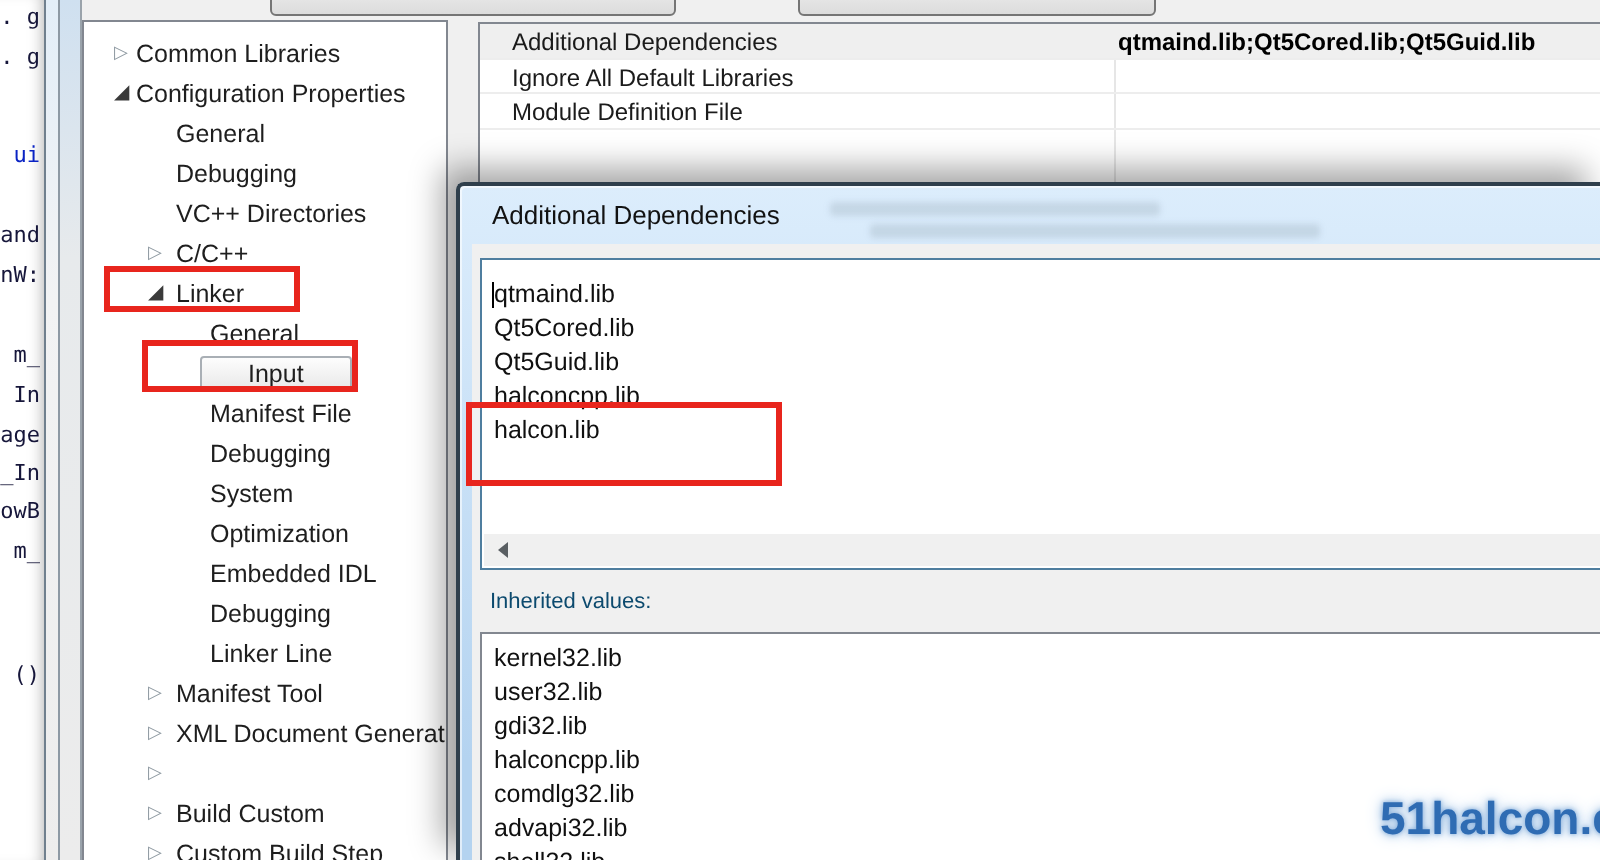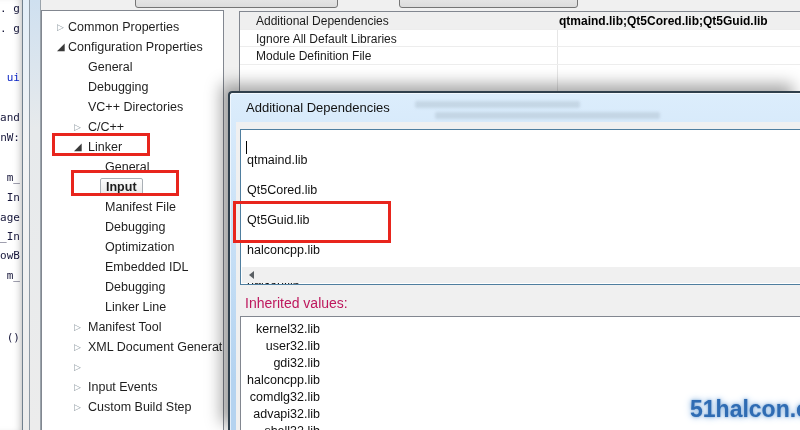--- a/index.html
+++ b/index.html
@@ -32,22 +32,22 @@
 
   
   .tree-panel { position:absolute; left:41px; top:10px; width:183px; height:421px; background:#fff;
     border:1px solid #828790; padding-top:6px; overflow:hidden; z-index:4; }
   .tree-item { height:20px; line-height:20px; font-size:12.5px; color:#1e1e1e; position:relative; white-space:nowrap; cursor:default; }
   .tree-item .arrow { position:absolute; top:0; font-family:"DejaVu Sans", sans-serif; font-size:9px; color:#8f9aa2; }
   .tree-item .arrow.expanded { color:#3a3a3a; font-size:10px; }
   .lvl0 .arrow { left:15px; }  .lvl0 .lbl { margin-left:26px; }
   .lvl1 .arrow { left:32px; }  .lvl1 .lbl { margin-left:46px; }
   .lvl2 .lbl { margin-left:63px; }
-  .selected-pill { display:inline-block; margin-left:58px; padding:0 5px; line-height:16px;
-    border:1px solid #a9afb5; border-radius:2px; background:linear-gradient(#fdfdfd,#e8e8e8);font-weight:bold; }
+  .selected-pill { display:inline-block; margin-left:58px; padding:0 23px; line-height:16px;
+    border:1px solid #a9afb5; border-radius:2px; background:linear-gradient(#fdfdfd,#e8e8e8); }
 
   
   .grid-panel { position:absolute; left:239px; top:11px; width:561px; height:112px; background:#fff;
     border-top:1px solid #828790; border-left:1px solid #828790; z-index:4; }
   .col-divider { position:absolute; left:317px; top:0; bottom:0; width:1px; background:#e6e6e6; }
   .grid-row { height:17.5px; position:relative; border-bottom:1px solid #ededed; }
   .grid-row.selected { background:#efefef; }
   .row-name { position:absolute; left:16px; top:1px; line-height:16px; font-size:12px; color:#1b1b1b; white-space:nowrap; }
   .row-value { position:absolute; left:319px; top:1px; line-height:16px; font-size:12px; font-weight:bold; color:#000; white-space:nowrap; }
 
@@ -59,32 +59,32 @@
   .dialog-title { position:absolute; left:16px; top:7px; font-size:13px; color:#121212; }
   .ghost { position:absolute; background:rgba(90,105,120,0.16); filter:blur(1.5px); border-radius:2px; }
   #ghost1 { left:185px; top:8px;  width:165px; height:7px; }
   #ghost2 { left:205px; top:19px; width:225px; height:7px; }
   .dialog-client { position:absolute; left:6px; top:29px; right:0; bottom:0; background:#f0f0f0; }
 
   
   .dep-box { position:absolute; left:4px; top:7px; width:562px; height:156px; background:#fff;
     border:1px solid #4f7e9f; }
   .dep-lines { position:absolute; left:6px; top:9px; font-size:12.5px; color:#101010; }
-  .dep-line { height:17px; line-height:17px; white-space:nowrap;margin-top:13px; }
+  .dep-line { height:17px; line-height:17px; white-space:nowrap; }
   .caret { position:absolute; left:5px; top:11px; width:1px; height:13px; background:#000; }
   .dep-scrollbar { position:absolute; left:1px; right:1px; bottom:1px; height:16px; background:#f0f0f0; }
   .sb-left-arrow { position:absolute; left:7px; top:4px; width:0; height:0;
     border-top:4px solid transparent; border-bottom:4px solid transparent; border-right:5px solid #5a5f63; }
 
-  .inherited-label { position:absolute; left:9px; top:173px; font-size:14px; color:#be185d; }
+  .inherited-label { position:absolute; left:9px; top:173px; font-size:11px; color:#0c4a6e; }
 
   .inh-box { position:absolute; left:4px; top:194px; width:562px; height:130px; background:#fff;
     border:1px solid #828790; }
   .inh-lines { position:absolute; left:6px; top:4px; font-size:12.5px; color:#101010; }
-  .inh-line { height:17px; line-height:17px; white-space:nowrap;text-align:right; }
+  .inh-line { height:17px; line-height:17px; white-space:nowrap; }
 
   
   .annotation { position:absolute; border:3px solid #e8251d; z-index:50; }
   #ann-linker { left:52px;  top:133px; width:98px;  height:23px; }
   #ann-input  { left:71px;  top:170px; width:108px; height:26px; }
   #ann-halcon { left:233px; top:201px; width:158px; height:42px; }
 
   
   .watermark { position:absolute; left:690px; top:396px; z-index:60; font-size:23px; font-weight:bold;
     color:#2f6cb3; text-shadow:0 0 2px #86aedb, 0 0 5px #9dbfe3, 0 0 9px #b6d1ec; }
@@ -106,39 +106,40 @@
   <span class="code-frag" style="top:269px">e, m_</span>
   <span class="code-frag" style="top:331px">()</span>
 </div>
 <div class="glass-strip-a"></div>
 <div class="glass-strip-b"></div>
 
 <div class="top-btn" id="top-btn-1"></div>
 <div class="top-btn" id="top-btn-2"></div>
 
 <div class="tree-panel">
-  <div class="tree-item lvl0"><span class="arrow">▷</span><span class="lbl">Common Properties</span></div>
+  <div class="tree-item lvl0"><span class="arrow">▷</span><span class="lbl">Common Libraries</span></div>
   <div class="tree-item lvl0"><span class="arrow expanded">◢</span><span class="lbl">Configuration Properties</span></div>
   <div class="tree-item lvl1"><span class="lbl">General</span></div>
   <div class="tree-item lvl1"><span class="lbl">Debugging</span></div>
   <div class="tree-item lvl1"><span class="lbl">VC++ Directories</span></div>
   <div class="tree-item lvl1"><span class="arrow">▷</span><span class="lbl">C/C++</span></div>
   <div class="tree-item lvl1"><span class="arrow expanded">◢</span><span class="lbl">Linker</span></div>
   <div class="tree-item lvl2"><span class="lbl">General</span></div>
   <div class="tree-item lvl2"><span class="selected-pill">Input</span></div>
   <div class="tree-item lvl2"><span class="lbl">Manifest File</span></div>
   <div class="tree-item lvl2"><span class="lbl">Debugging</span></div>
+  <div class="tree-item lvl2"><span class="lbl">System</span></div>
   <div class="tree-item lvl2"><span class="lbl">Optimization</span></div>
   <div class="tree-item lvl2"><span class="lbl">Embedded IDL</span></div>
   <div class="tree-item lvl2"><span class="lbl">Debugging</span></div>
   <div class="tree-item lvl2"><span class="lbl">Linker Line</span></div>
   <div class="tree-item lvl1"><span class="arrow">▷</span><span class="lbl">Manifest Tool</span></div>
   <div class="tree-item lvl1"><span class="arrow">▷</span><span class="lbl">XML Document Generat</span></div>
   <div class="tree-item lvl1"><span class="arrow">▷</span></div>
-  <div class="tree-item lvl1"><span class="arrow">▷</span><span class="lbl">Input Events</span></div>
+  <div class="tree-item lvl1"><span class="arrow">▷</span><span class="lbl">Build Custom</span></div>
   <div class="tree-item lvl1"><span class="arrow">▷</span><span class="lbl">Custom Build Step</span></div>
 </div>
 
 <div class="grid-panel">
   <div class="col-divider"></div>
   <div class="grid-row selected">
     <span class="row-name">Additional Dependencies</span>
     <span class="row-value">qtmaind.lib;Qt5Cored.lib;Qt5Guid.lib</span>
   </div>
   <div class="grid-row">

